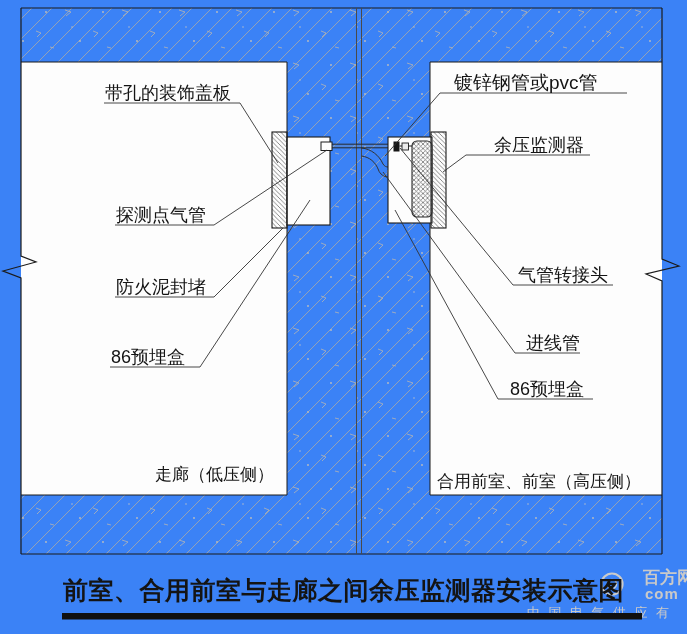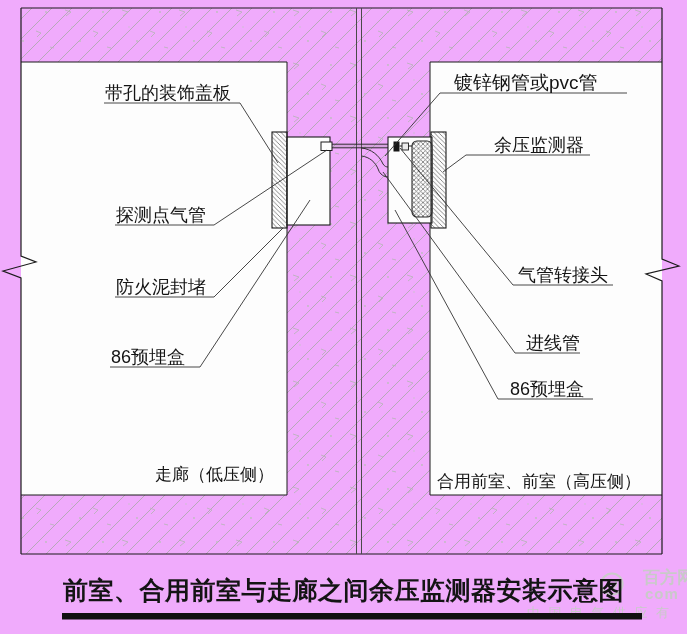--- a/index.html
+++ b/index.html
@@ -1,17 +1,17 @@
 <!DOCTYPE html>
 <html><head>
 <meta charset="utf-8">
 <style>
   html,body{margin:0;padding:0;background:#ffffff;}
   .stage{
-    position:relative;width:687px;height:634px;background:#f0abfc;overflow:hidden;
+    position:relative;width:687px;height:634px;background:#3b82f6;overflow:hidden;
     font-family:"Liberation Sans","DejaVu Sans",sans-serif;
     text-align:center;
   }
   svg{position:absolute;left:0;top:0;}
   svg text{fill:#141414;font-family:"Liberation Sans","DejaVu Sans",sans-serif;}
   .roomlabel{font-size:17px;}
   .calloutL{font-size:18px;}
   .calloutR{font-size:18px;}
   .titletext{font-size:25px;font-weight:bold;letter-spacing:0.5px;}
   .wm{fill:#c9c9c9;}

